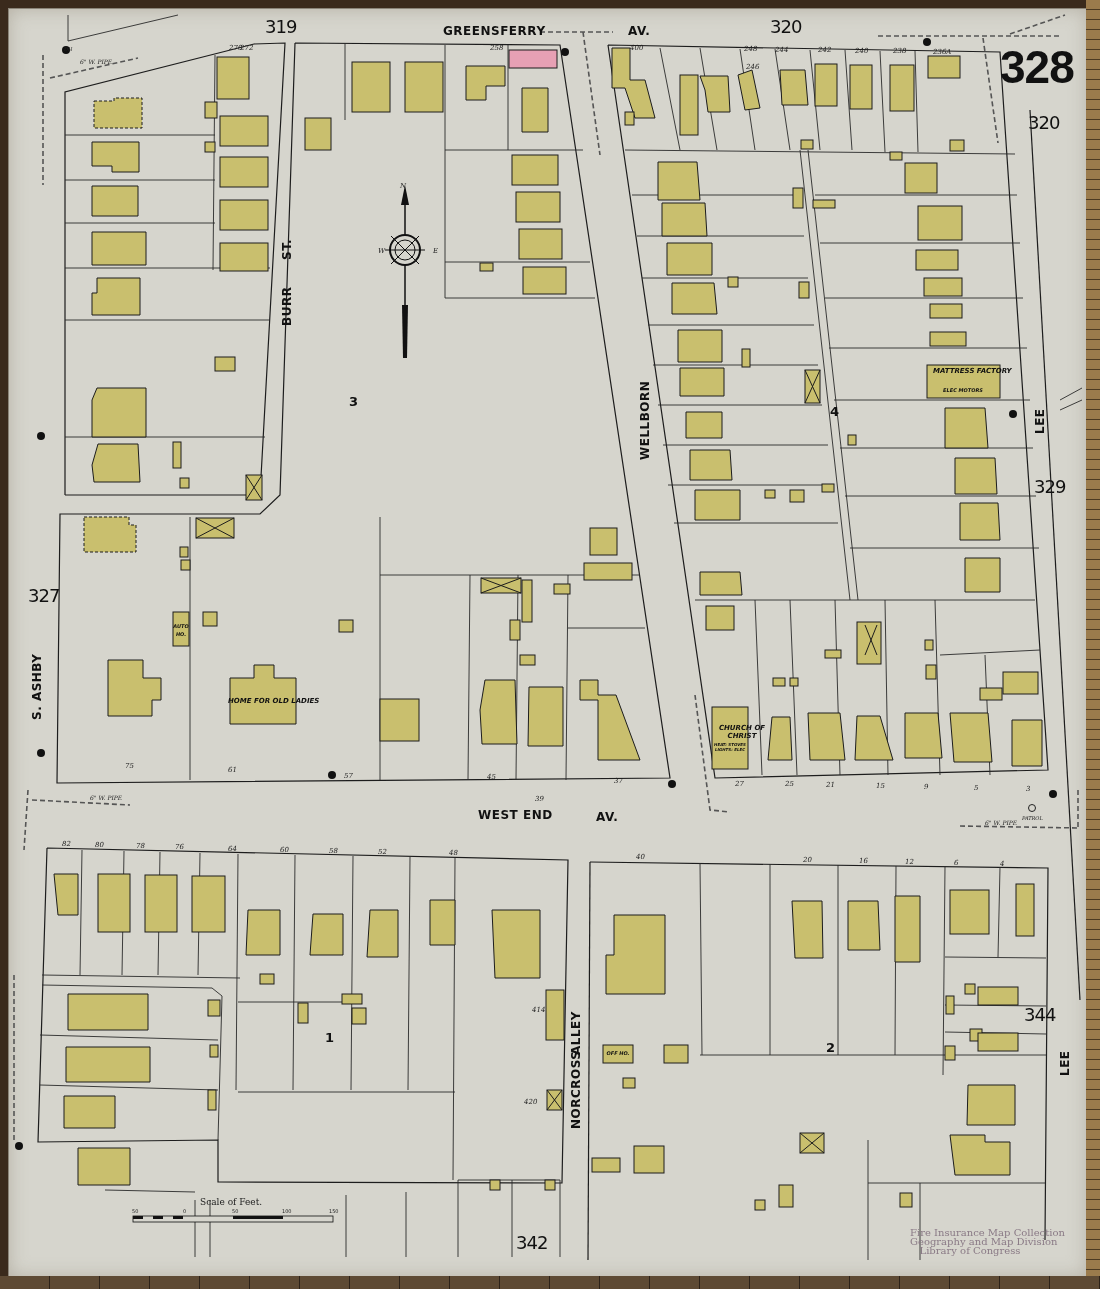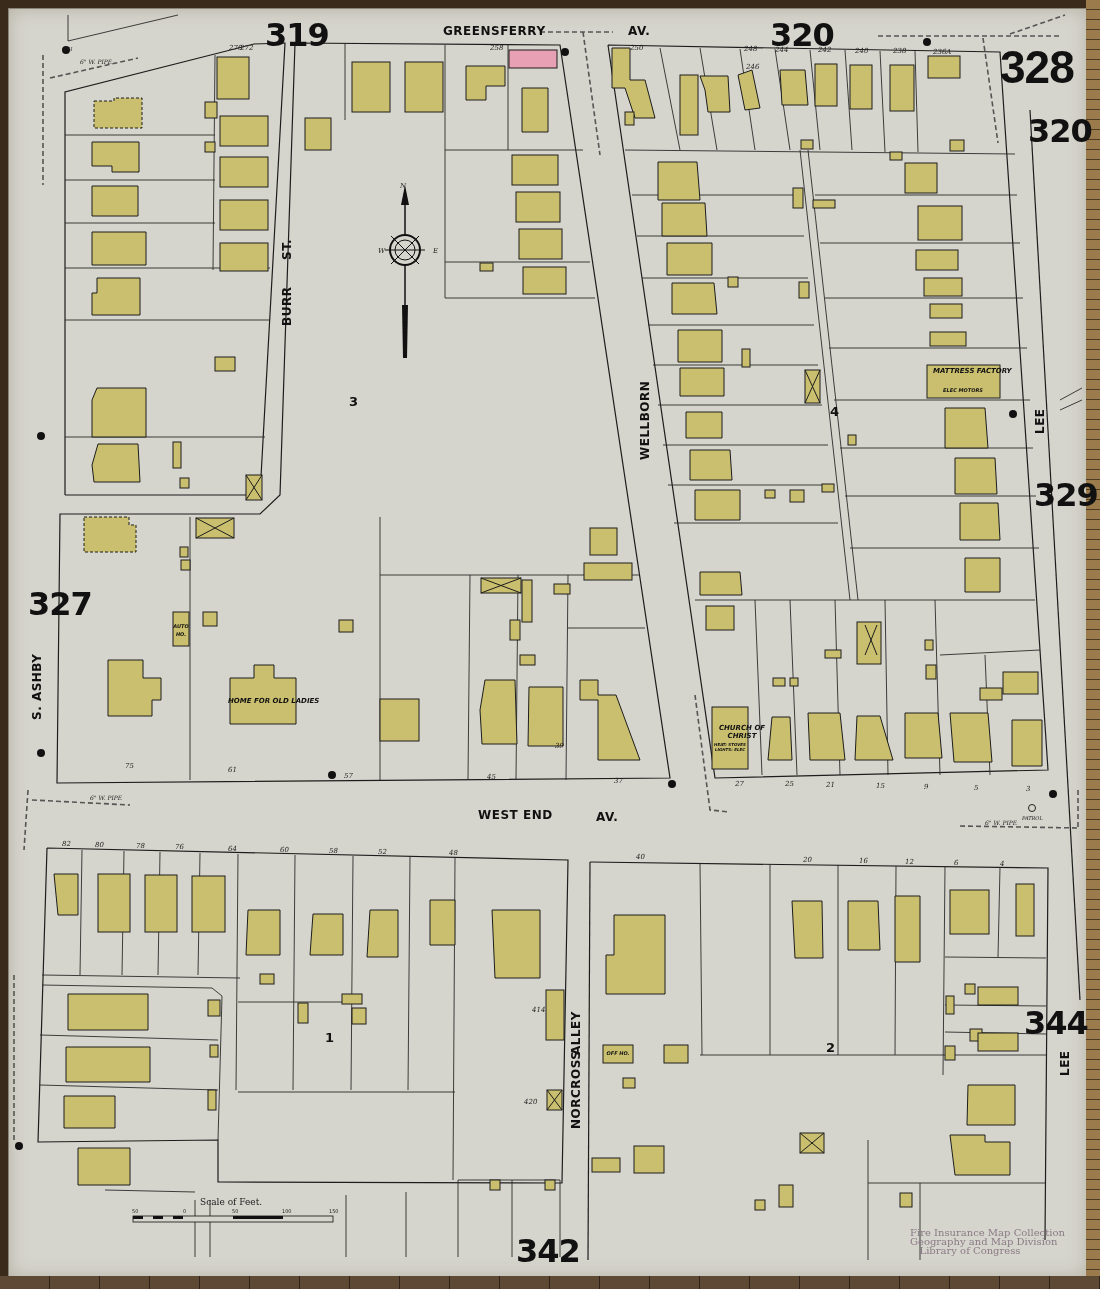--- a/index.html
+++ b/index.html
@@ -3,21 +3,21 @@
 <meta charset="utf-8">
 <style>
   html,body{margin:0;padding:0;}
   body{width:1100px;height:1289px;background:#3a2a1c;position:relative;overflow:hidden;font-family:"Liberation Sans",sans-serif;}
   .sheet{position:absolute;left:8px;top:8px;width:1078px;height:1268px;background:#d6d5cd;border:1px solid #8a8478;box-shadow:inset 0 0 18px rgba(120,110,90,.35);}
   .ruler{position:absolute;right:0;top:0;width:14px;height:1289px;background:repeating-linear-gradient(180deg,#9b7b4c 0 9px,#4c3a22 9px 10px);}
   .ruler-bottom{position:absolute;left:0;bottom:0;width:1100px;height:13px;background:repeating-linear-gradient(90deg,#5e4a34 0 49px,#2d2218 49px 50px);}
   svg.map{position:absolute;left:0;top:0;}
   .lbl{position:absolute;color:#111;white-space:nowrap;}
   .sheet-num{font-family:"Liberation Sans",sans-serif;font-size:46px;font-weight:bold;letter-spacing:-1px;}
-  .adj{font-family:"DejaVu Sans",sans-serif;font-size:32px;font-weight:700;letter-spacing:-1px;}
+  .adj{font-family:"DejaVu Sans",sans-serif;font-size:18px;font-weight:400;letter-spacing:-1px;}
   .street{font-family:"DejaVu Sans",sans-serif;font-size:12px;font-weight:bold;letter-spacing:0.5px;}
   .vert{transform-origin:left top;transform:rotate(-90deg);}
   .block{font-family:"DejaVu Sans",sans-serif;font-size:13px;font-weight:bold;}
   .small{font-family:"DejaVu Serif",serif;font-size:7px;font-style:italic;color:#222;}
   .bldg-lbl{font-family:"DejaVu Sans",sans-serif;font-size:7px;font-style:italic;font-weight:bold;color:#111;text-align:center;line-height:8px;}
   .stamp{font-family:"DejaVu Serif",serif;font-size:10px;color:#8a7a86;line-height:9px;text-align:center;}
   .scale-title{font-family:"DejaVu Serif",serif;font-size:9px;color:#222;}
   .scale-tick{font-family:"DejaVu Sans",sans-serif;font-size:5px;color:#222;}
 </style>
 </head>
@@ -434,34 +434,34 @@
   <div>Library of Congress</div>
 </div>
 
 <div class="lbl small" style="left:400px;top:182px;">N</div>
 <div class="lbl small" style="left:378px;top:247px;">W</div>
 <div class="lbl small" style="left:433px;top:247px;">E</div>
 
 <div class="lbl small" style="left:229px;top:44px;">270</div>
 <div class="lbl small" style="left:240px;top:44px;">272</div>
 <div class="lbl small" style="left:490px;top:44px;">258</div>
-<div class="lbl small" style="left:630px;top:44px;">250</div>
+<div class="lbl small" style="left:630px;top:44px;">400</div>
 <div class="lbl small" style="left:700px;top:45px;margin-left:44px;">248</div>
 <div class="lbl small" style="left:738px;top:63px;margin-left:8px;">246</div>
 <div class="lbl small" style="left:775px;top:46px;">244</div>
 <div class="lbl small" style="left:818px;top:46px;">242</div>
 <div class="lbl small" style="left:855px;top:47px;">240</div>
 <div class="lbl small" style="left:893px;top:47px;">238</div>
 <div class="lbl small" style="left:933px;top:48px;">236A</div>
 
 <div class="lbl small" style="left:125px;top:762px;">75</div>
 <div class="lbl small" style="left:228px;top:766px;">61</div>
 <div class="lbl small" style="left:344px;top:772px;">57</div>
 <div class="lbl small" style="left:487px;top:773px;">45</div>
-<div class="lbl small" style="left:535px;top:742px;margin-left:20px;">39</div>
+<div class="lbl small" style="left:535px;top:795px;">39</div>
 <div class="lbl small" style="left:614px;top:777px;">37</div>
 <div class="lbl small" style="left:735px;top:780px;">27</div>
 <div class="lbl small" style="left:785px;top:780px;">25</div>
 <div class="lbl small" style="left:826px;top:781px;">21</div>
 <div class="lbl small" style="left:876px;top:782px;">15</div>
 <div class="lbl small" style="left:924px;top:783px;">9</div>
 <div class="lbl small" style="left:974px;top:784px;">5</div>
 <div class="lbl small" style="left:1026px;top:785px;">3</div>
 
 <div class="lbl small" style="left:62px;top:840px;">82</div>

